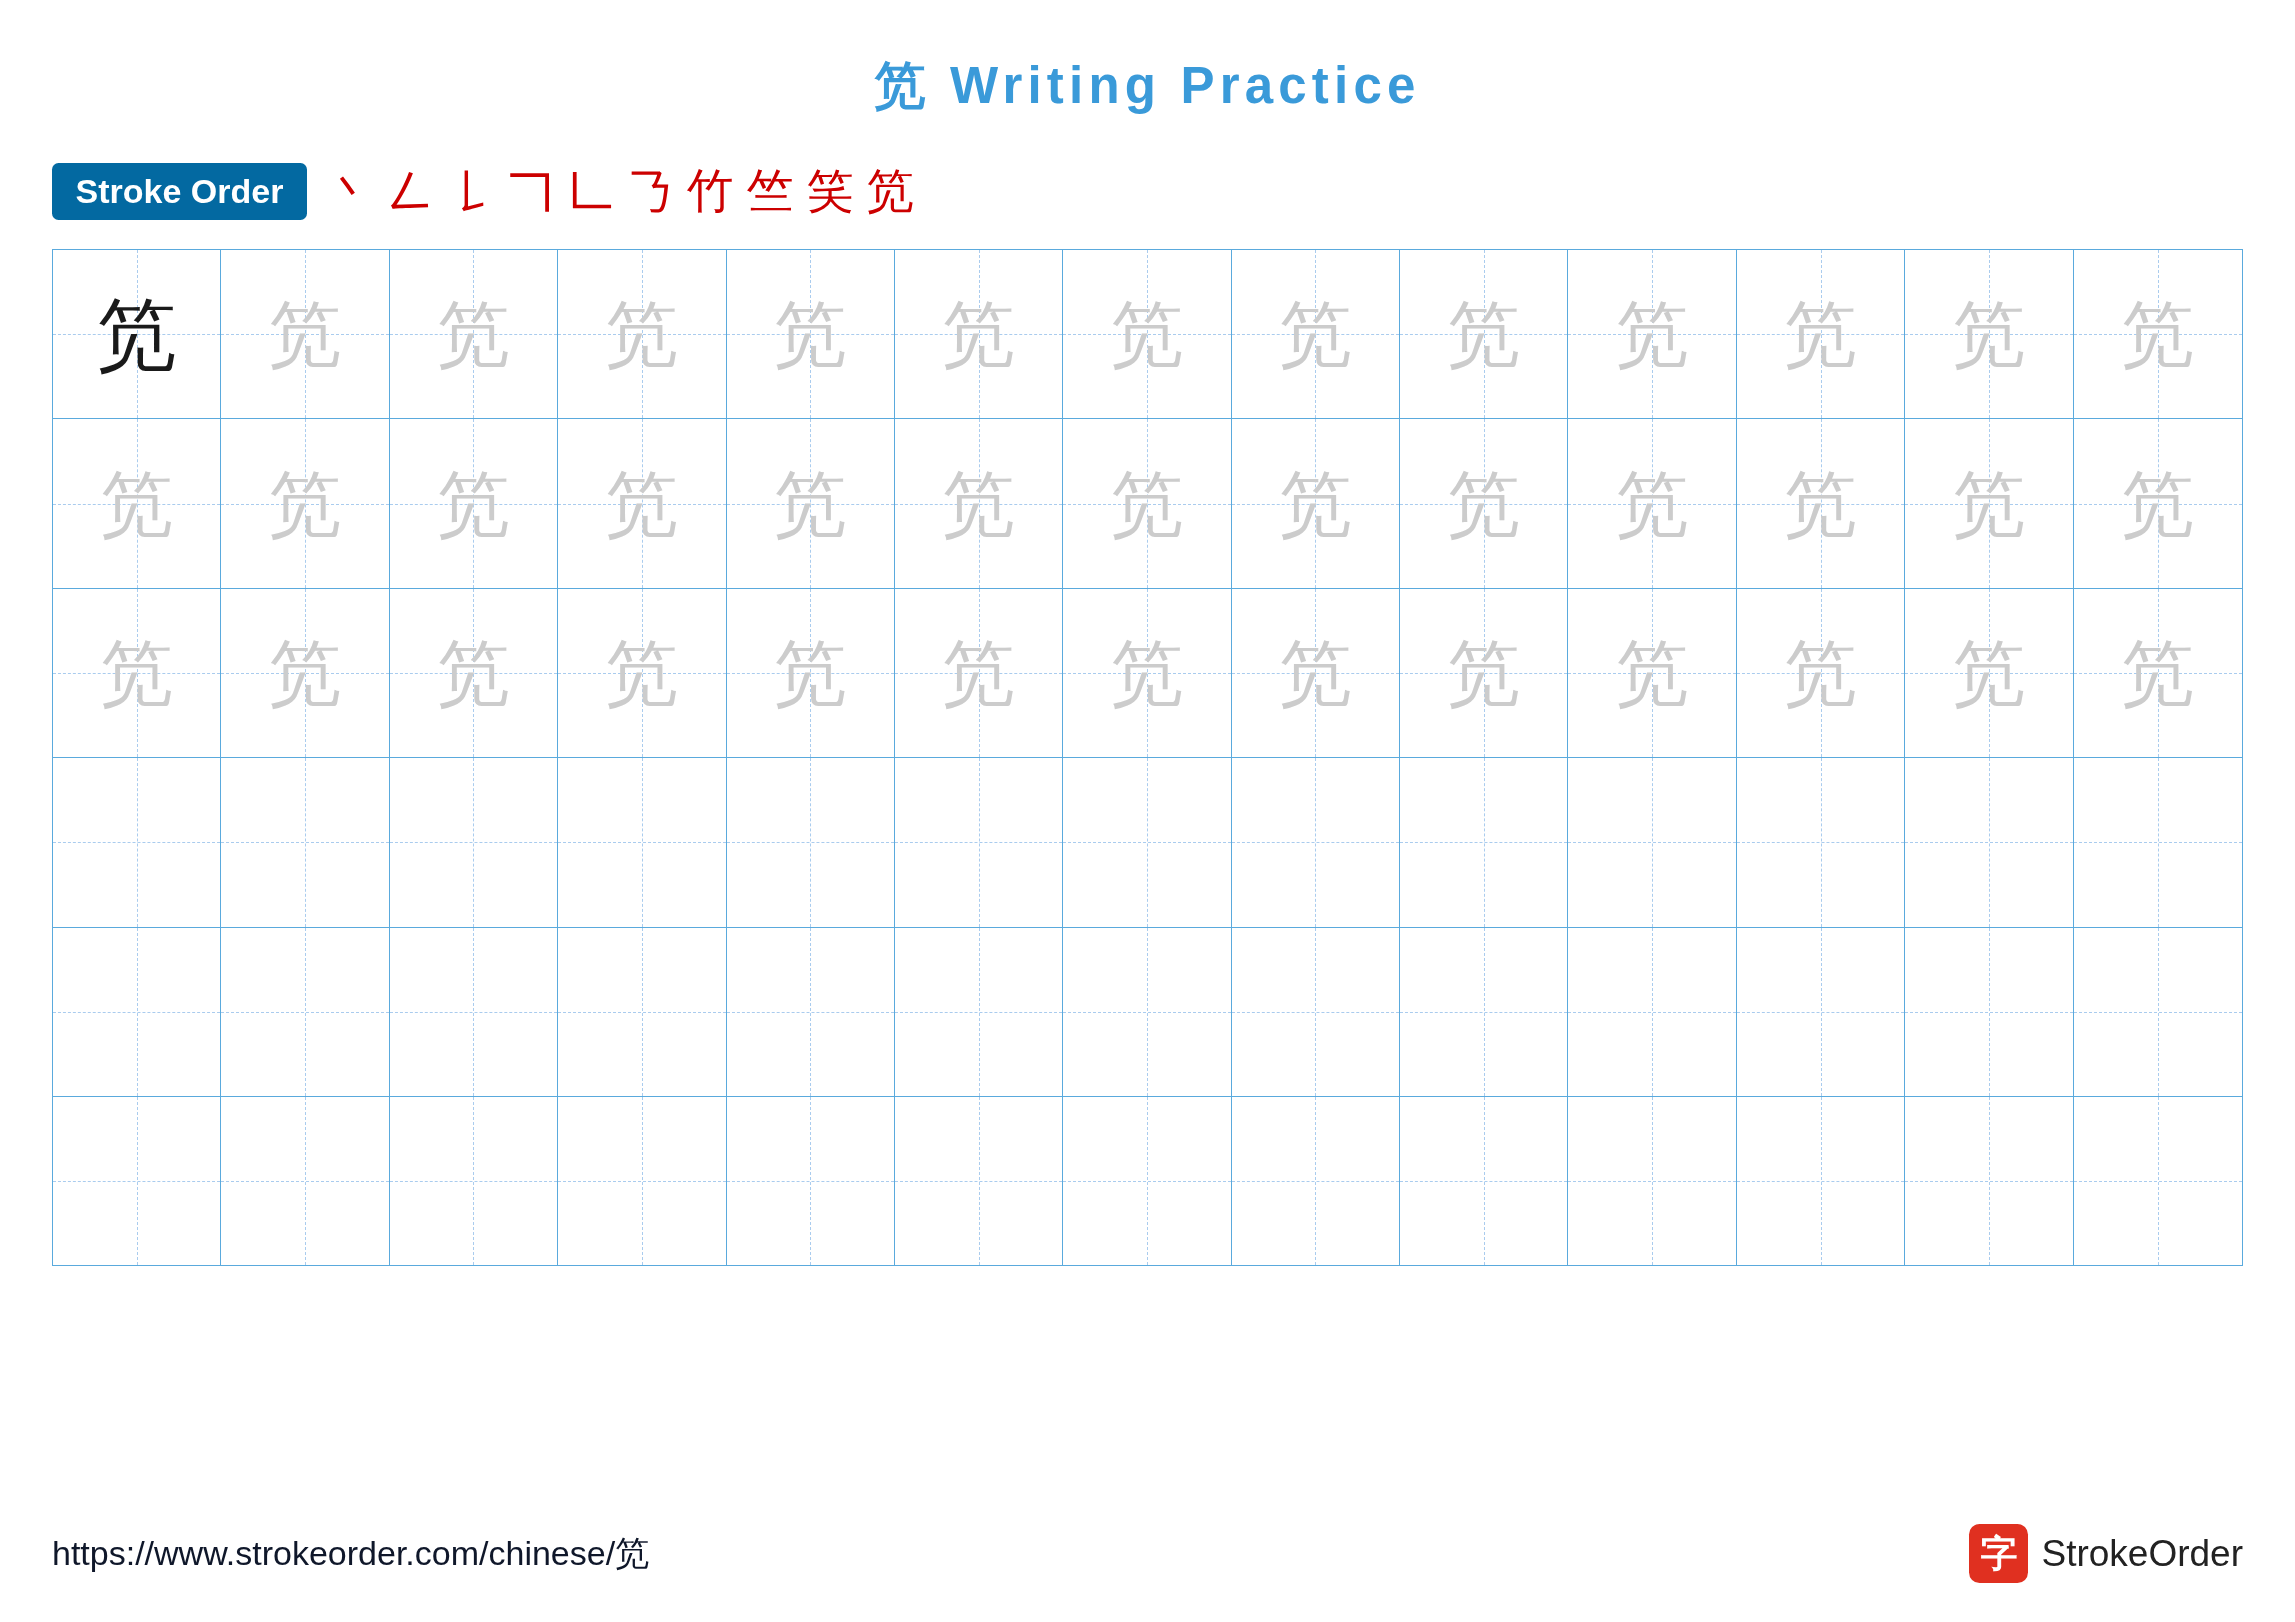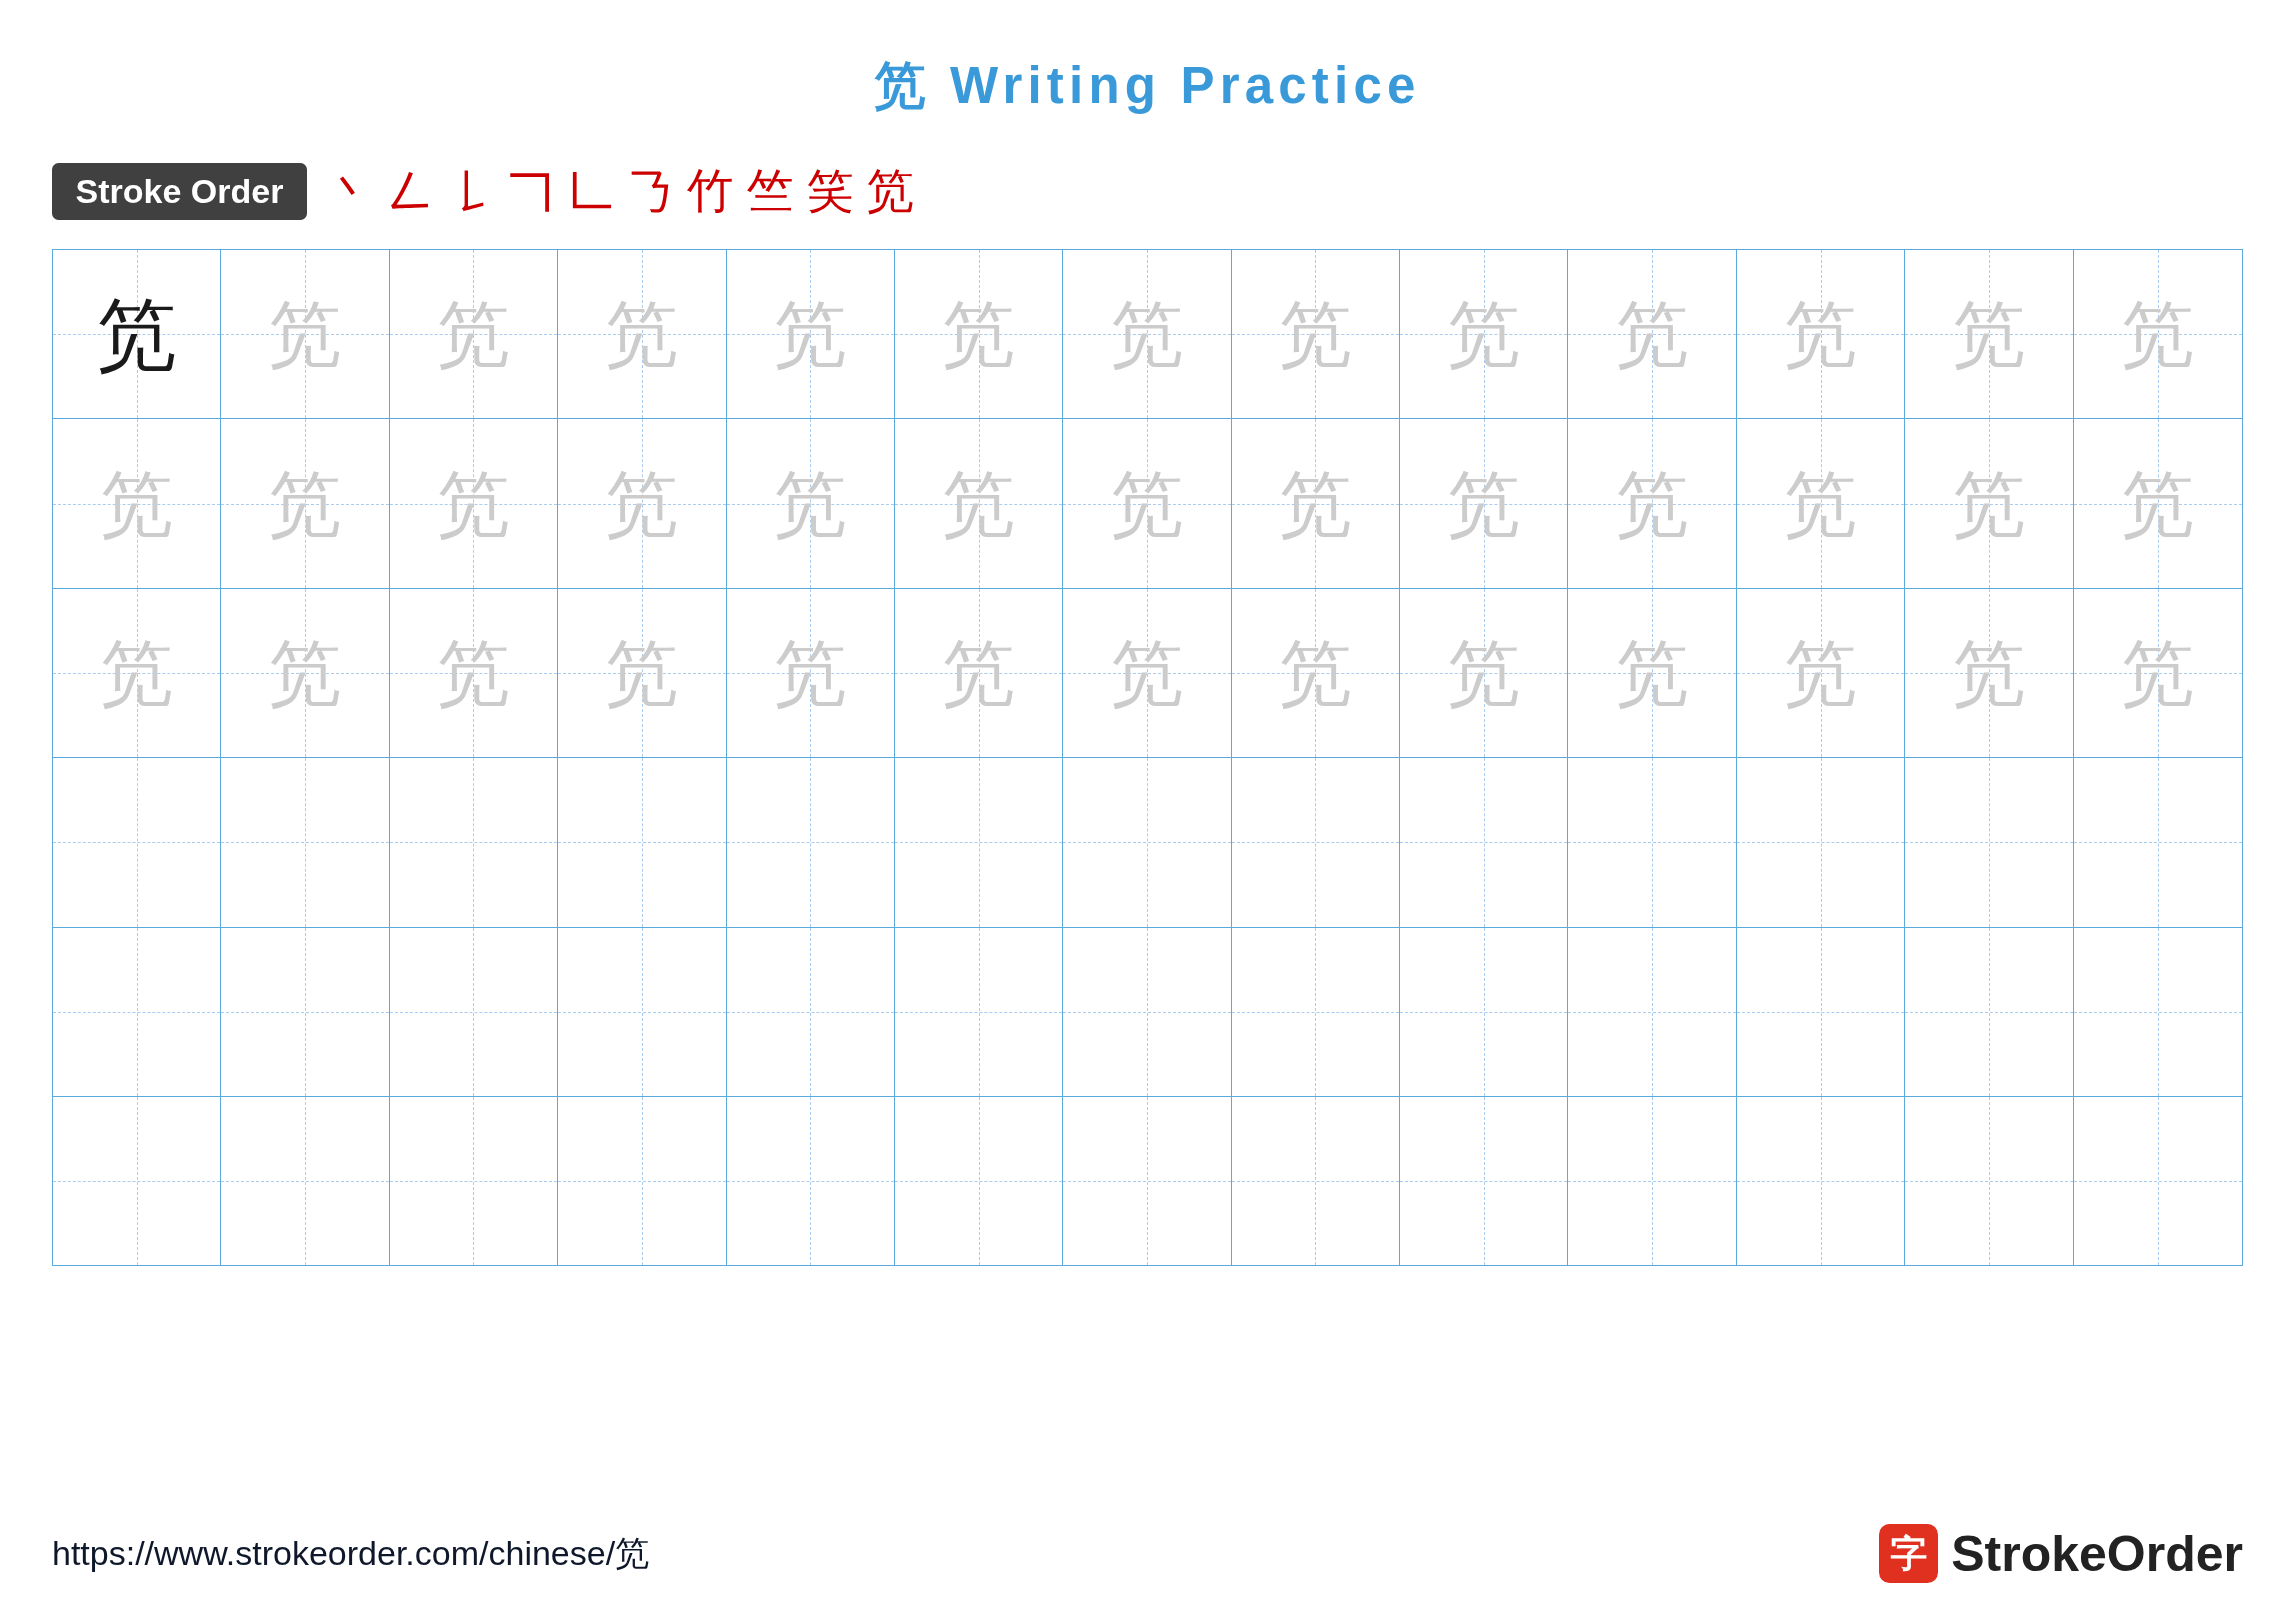--- a/index.html
+++ b/index.html
@@ -24,21 +24,21 @@
 
     
     .stroke-order-row {
       display: flex;
       align-items: center;
       margin: 39px 52px 19.6px 52px;
       gap: 19.6px;
     }
 
     .stroke-order-badge {
-      background: #404040;
+      background: #0369a1;
       color: white;
       font-size: 34px;
       font-weight: bold;
       padding: 9.2px 23.6px;
       border-radius: 6.5px;
       white-space: nowrap;
     }
 
     .stroke-chars {
       display: flex;
@@ -150,22 +150,22 @@
       border-radius: 10.5px;
       display: flex;
       align-items: center;
       justify-content: center;
       color: white;
       font-size: 37px;
       font-weight: bold;
     }
 
     .footer-logo-text {
-      font-size: 50px;
-      font-weight: bold;
+      font-size: 37px;
+      font-weight: normal;
       color: #222222;
     }
   </style>
 </head>
 <body>
 
 <div class="title">笕 Writing Practice</div>
 
 <div class="stroke-order-row">
   <div class="stroke-order-badge">Stroke Order</div>

